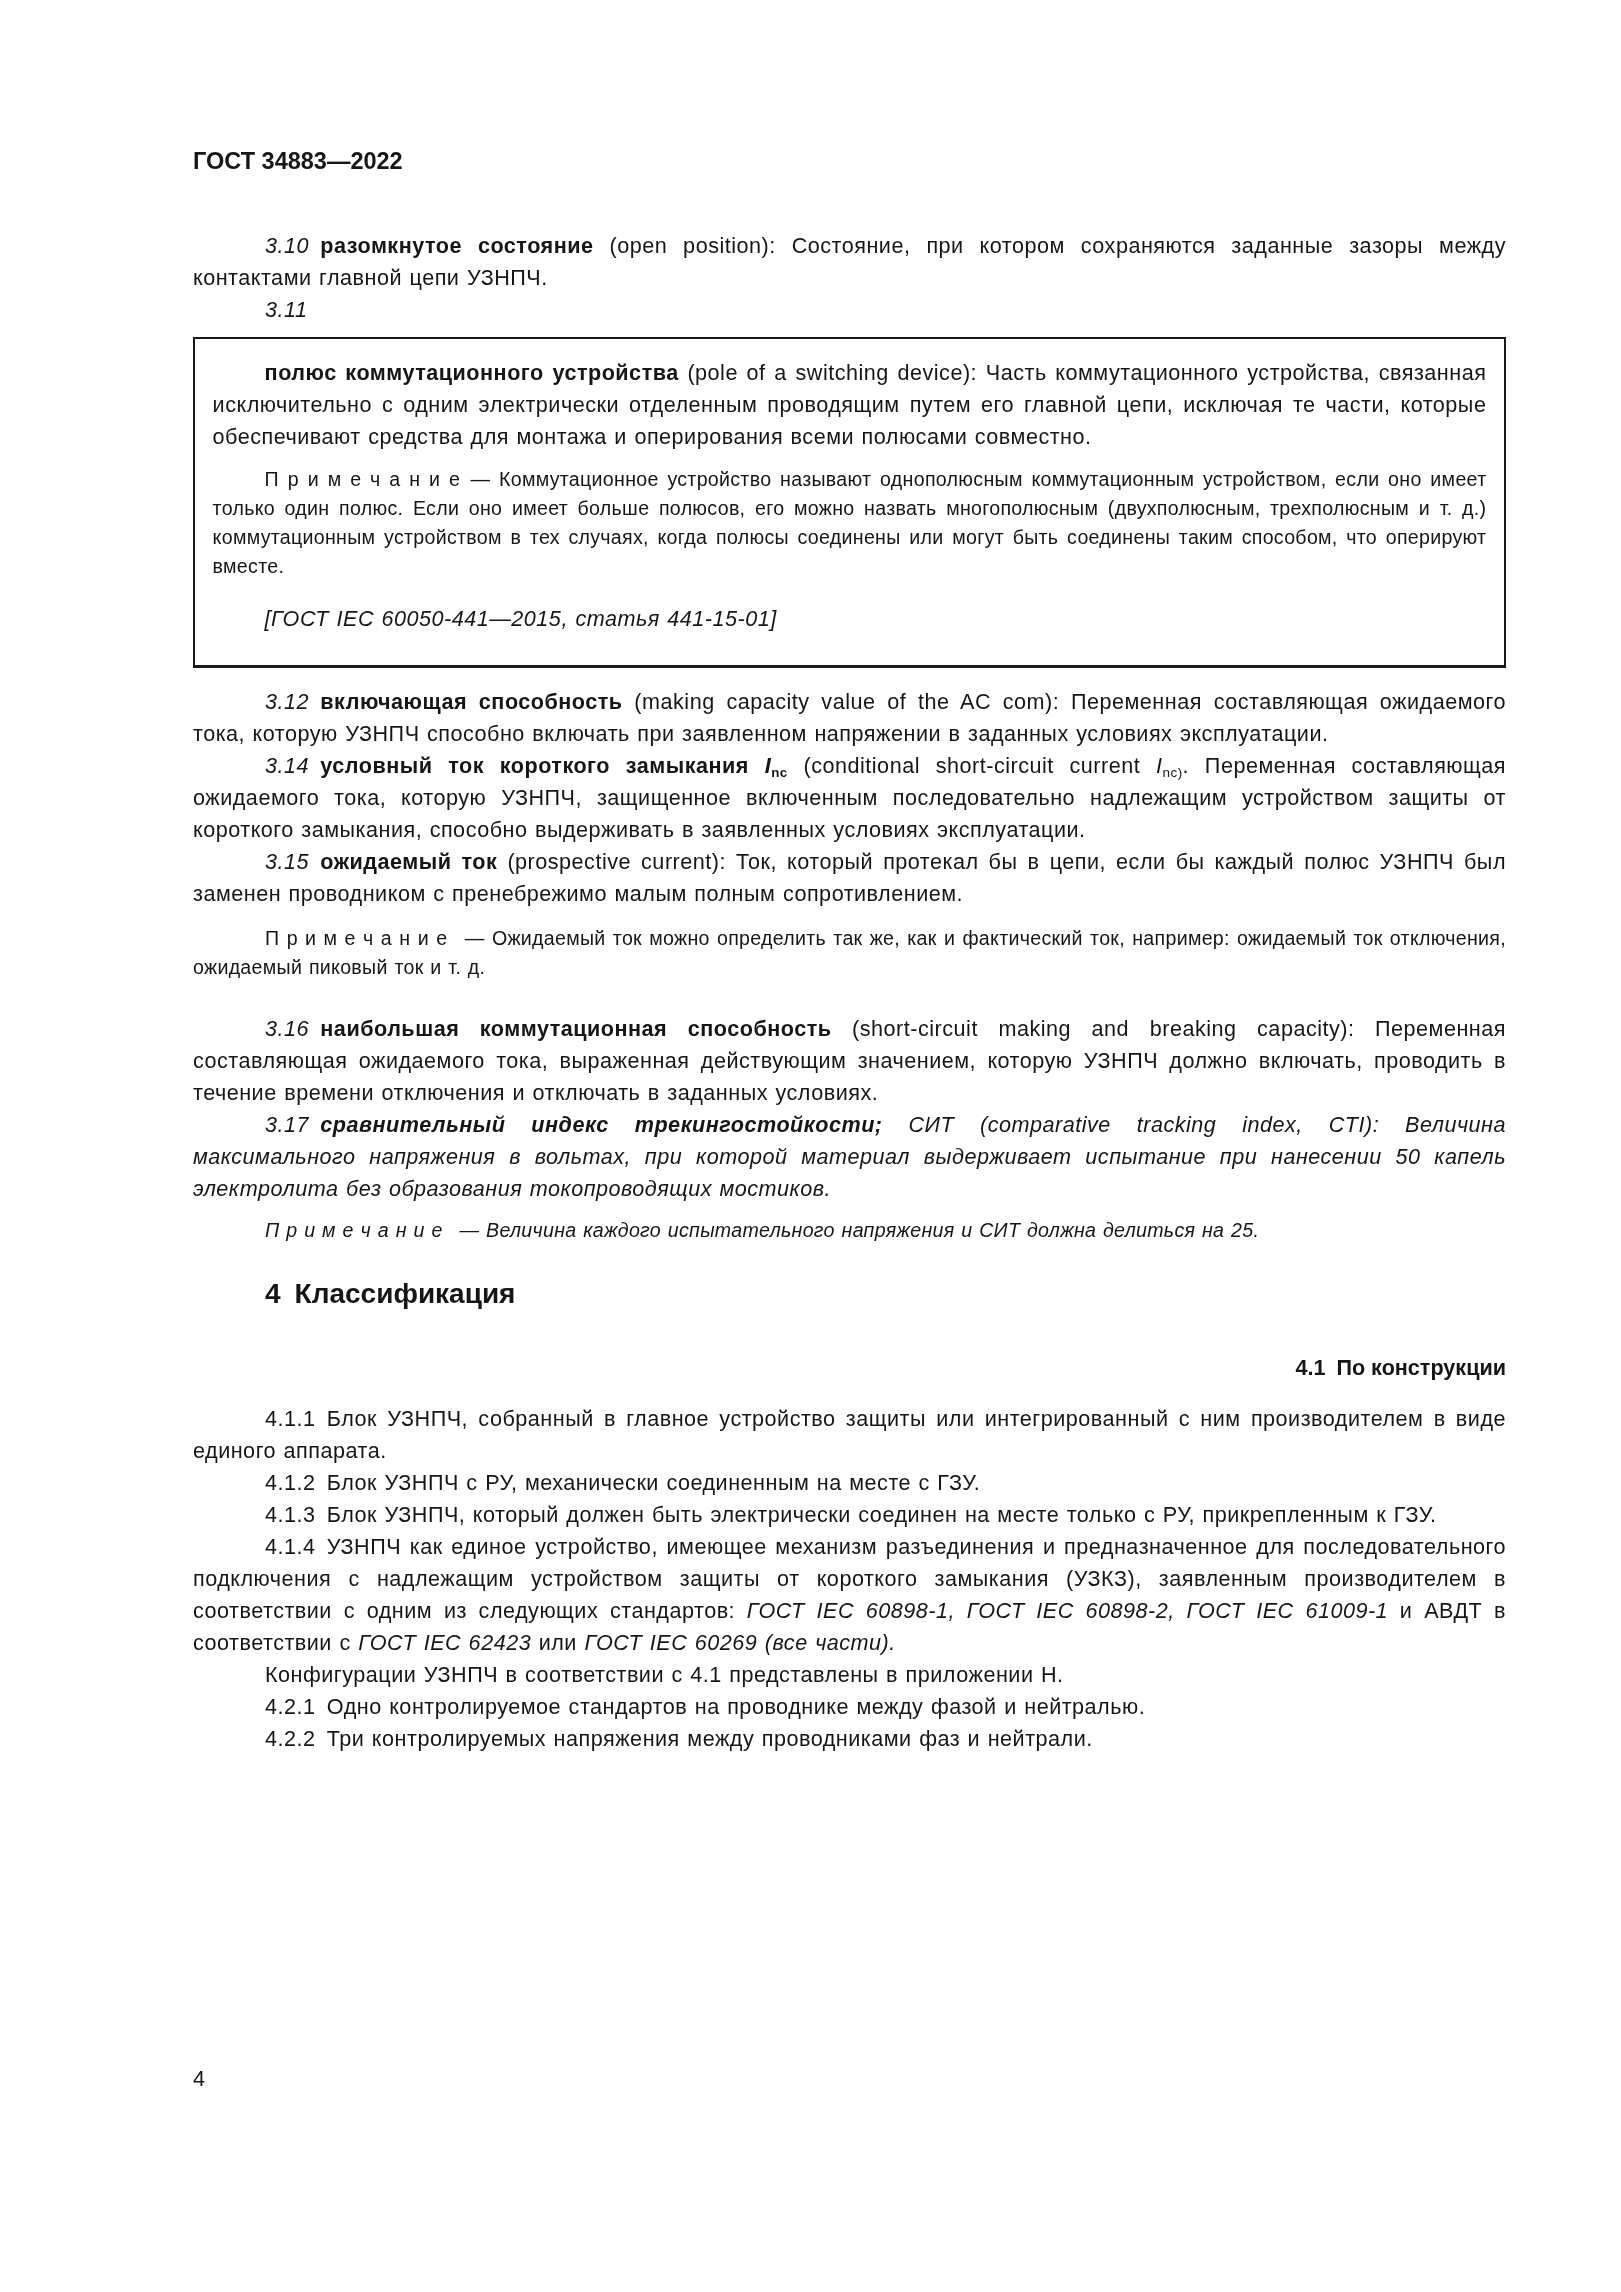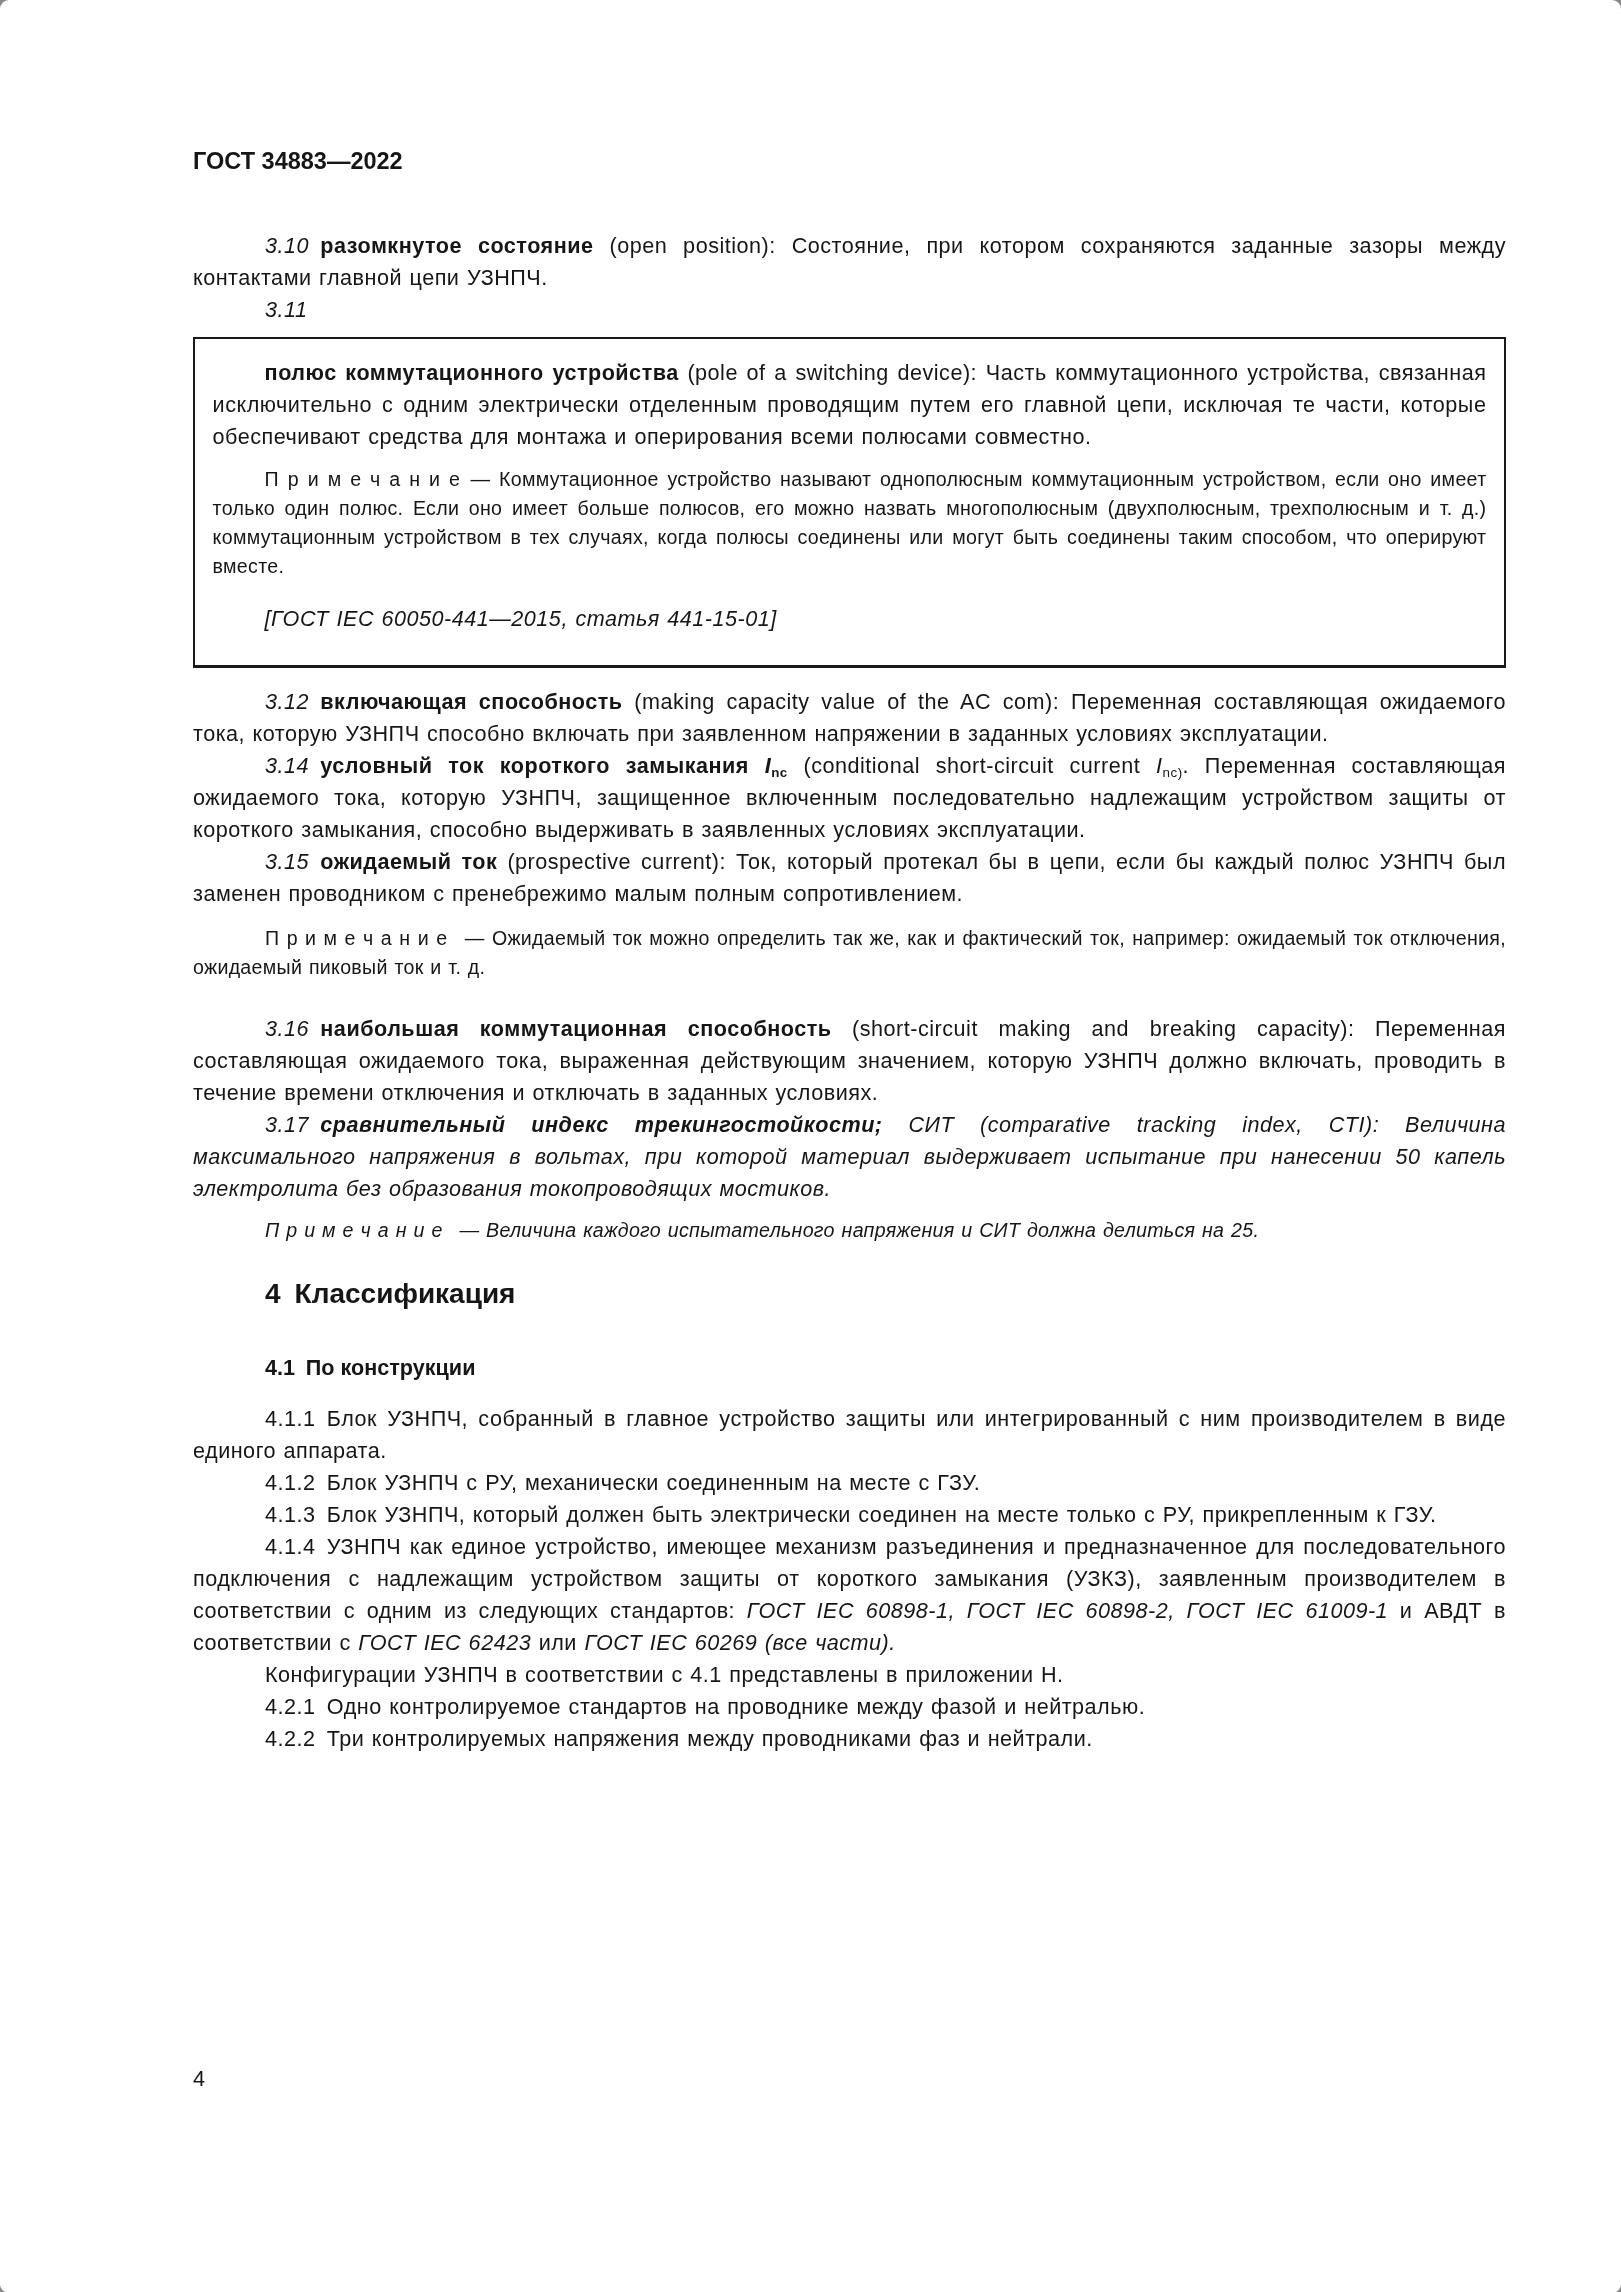--- a/index.html
+++ b/index.html
@@ -11,21 +11,20 @@
   html,body{margin:0;padding:0;background:#888;}
   .page{
     position:relative;
     width:1621px;
     height:2293px;
     margin:0 auto;
     background:var(--bg);
     color:var(--text);
     font-family:"Liberation Sans","DejaVu Sans",sans-serif;
     overflow:hidden;
-    border-radius:9px;
   }
   .content{
     position:absolute;
     left:193px;
     top:149px;
     width:1313px;
   }
   .doc-header{
     font-size:23.5px;
     font-weight:bold;
@@ -66,21 +65,21 @@
     line-height:31px;
     margin:33px 0 0 0;
     text-indent:72px;
   }
   .h-sub{
     font-size:21.6px;
     font-weight:bold;
     line-height:27.4px;
     text-indent:72px;
   }
-  .h-41{ margin:45px 0 21.6px 0; }
+  .h-41{ margin:45px 0 21.6px 0;text-align:right; }
   .h-42{ margin:23.5px 0 19.6px 0; }
   .b{ font-weight:bold; }
   .i{ font-style:italic; }
   sub{
     font-size:0.62em;
     line-height:0;
     vertical-align:baseline;
     position:relative;
     top:0.27em;
   }

